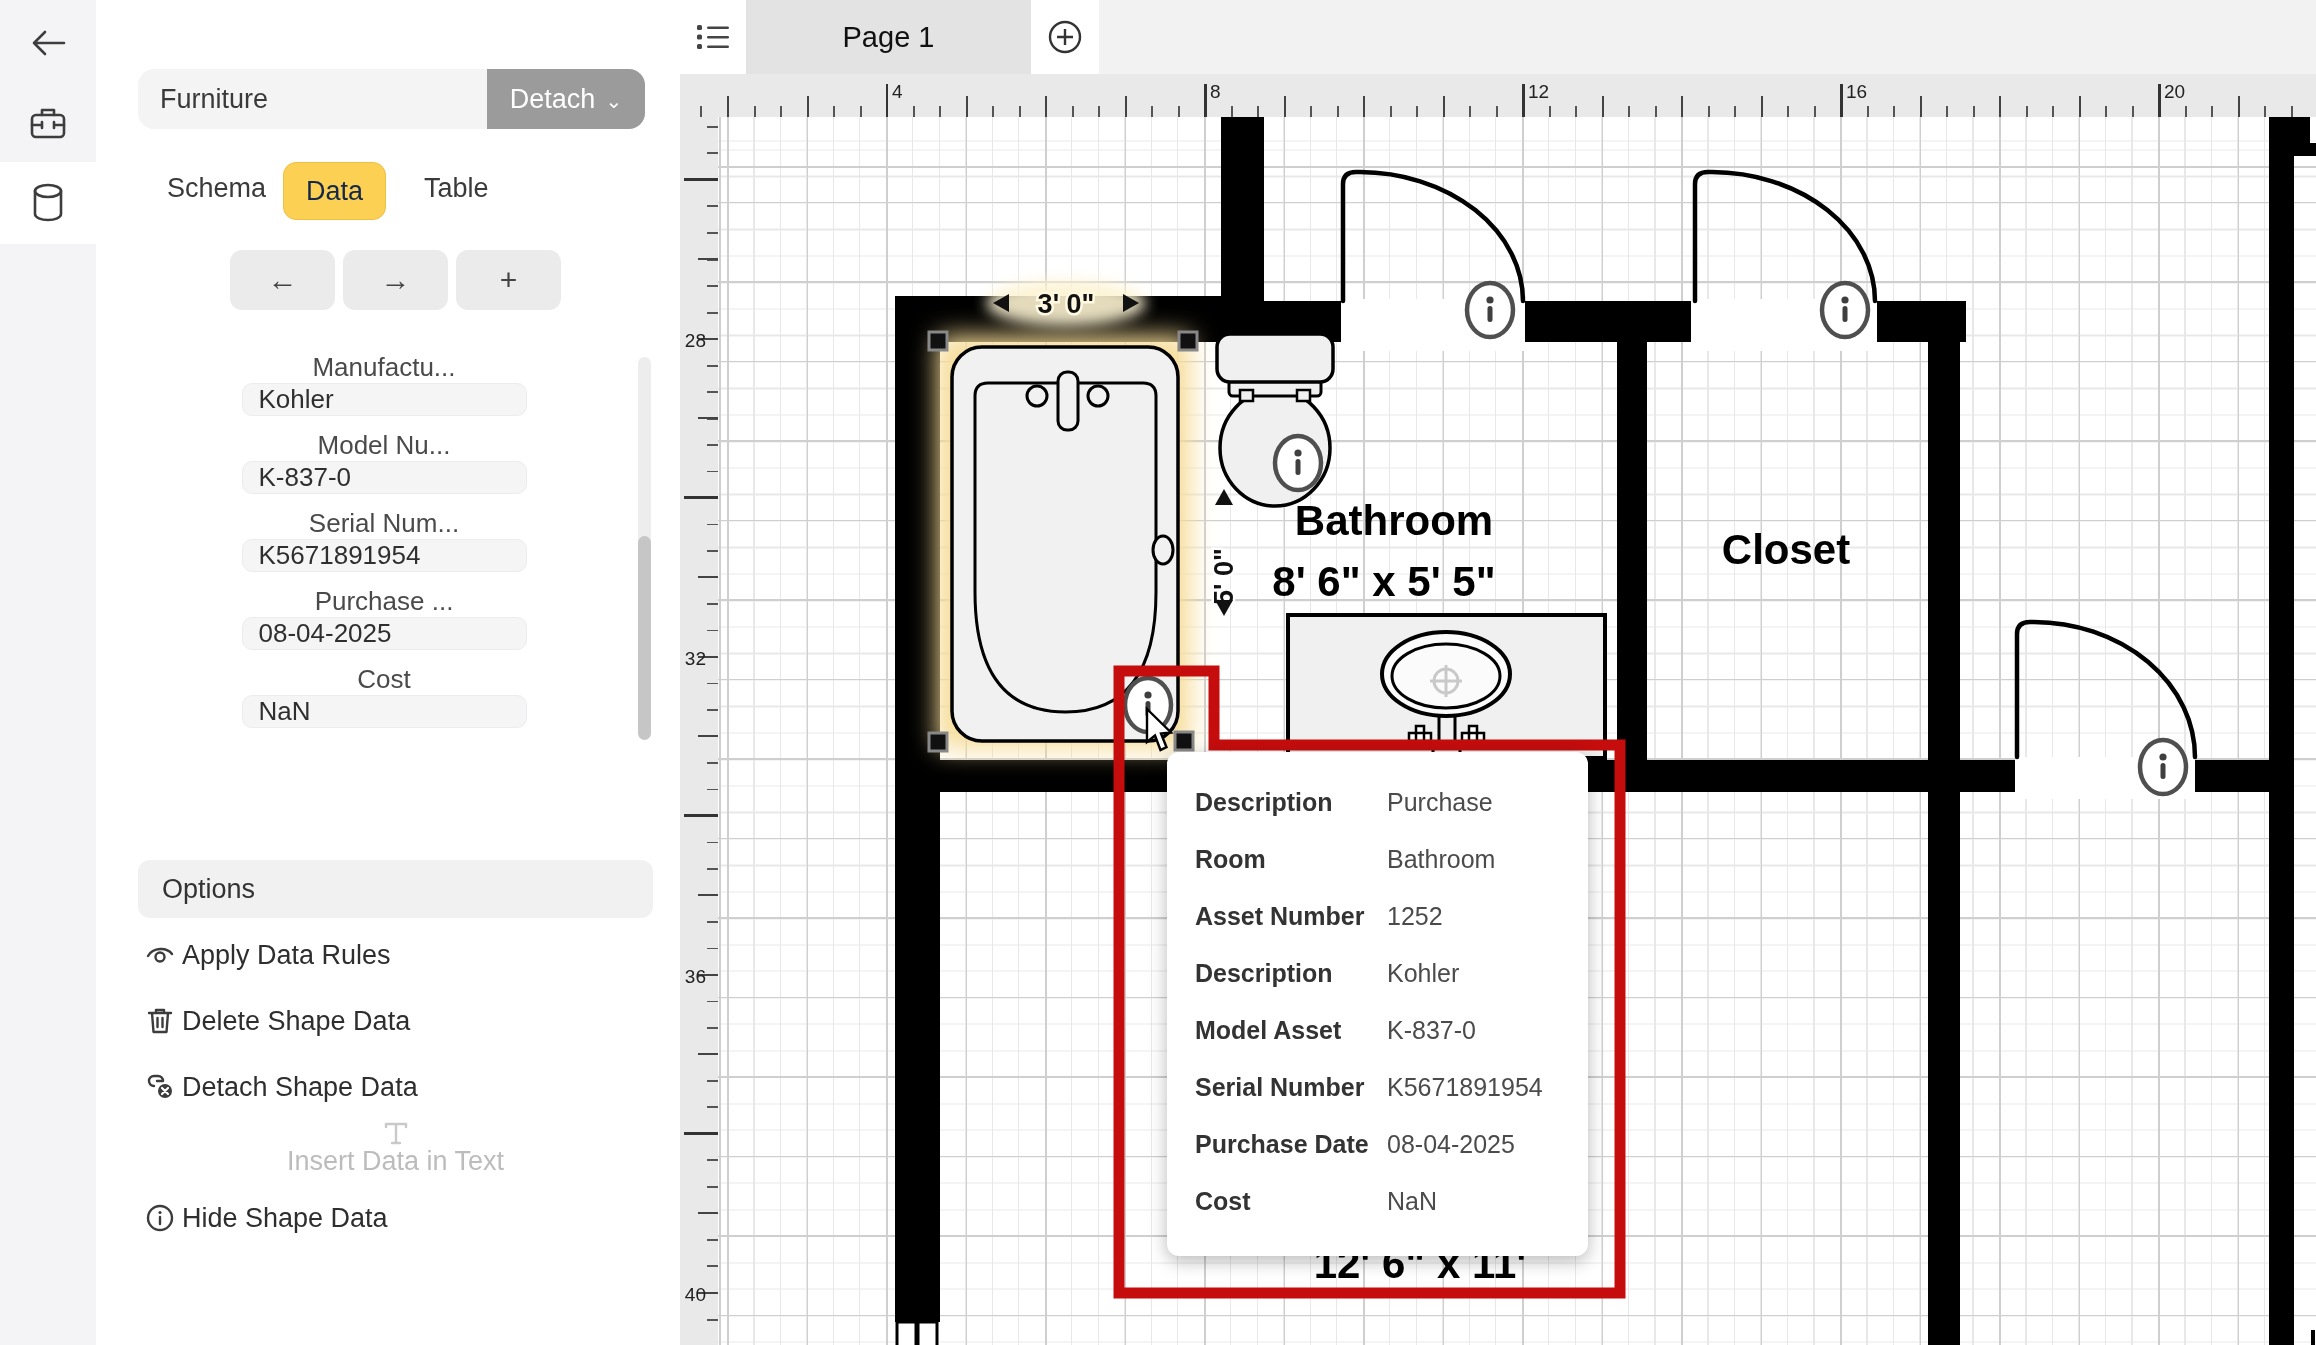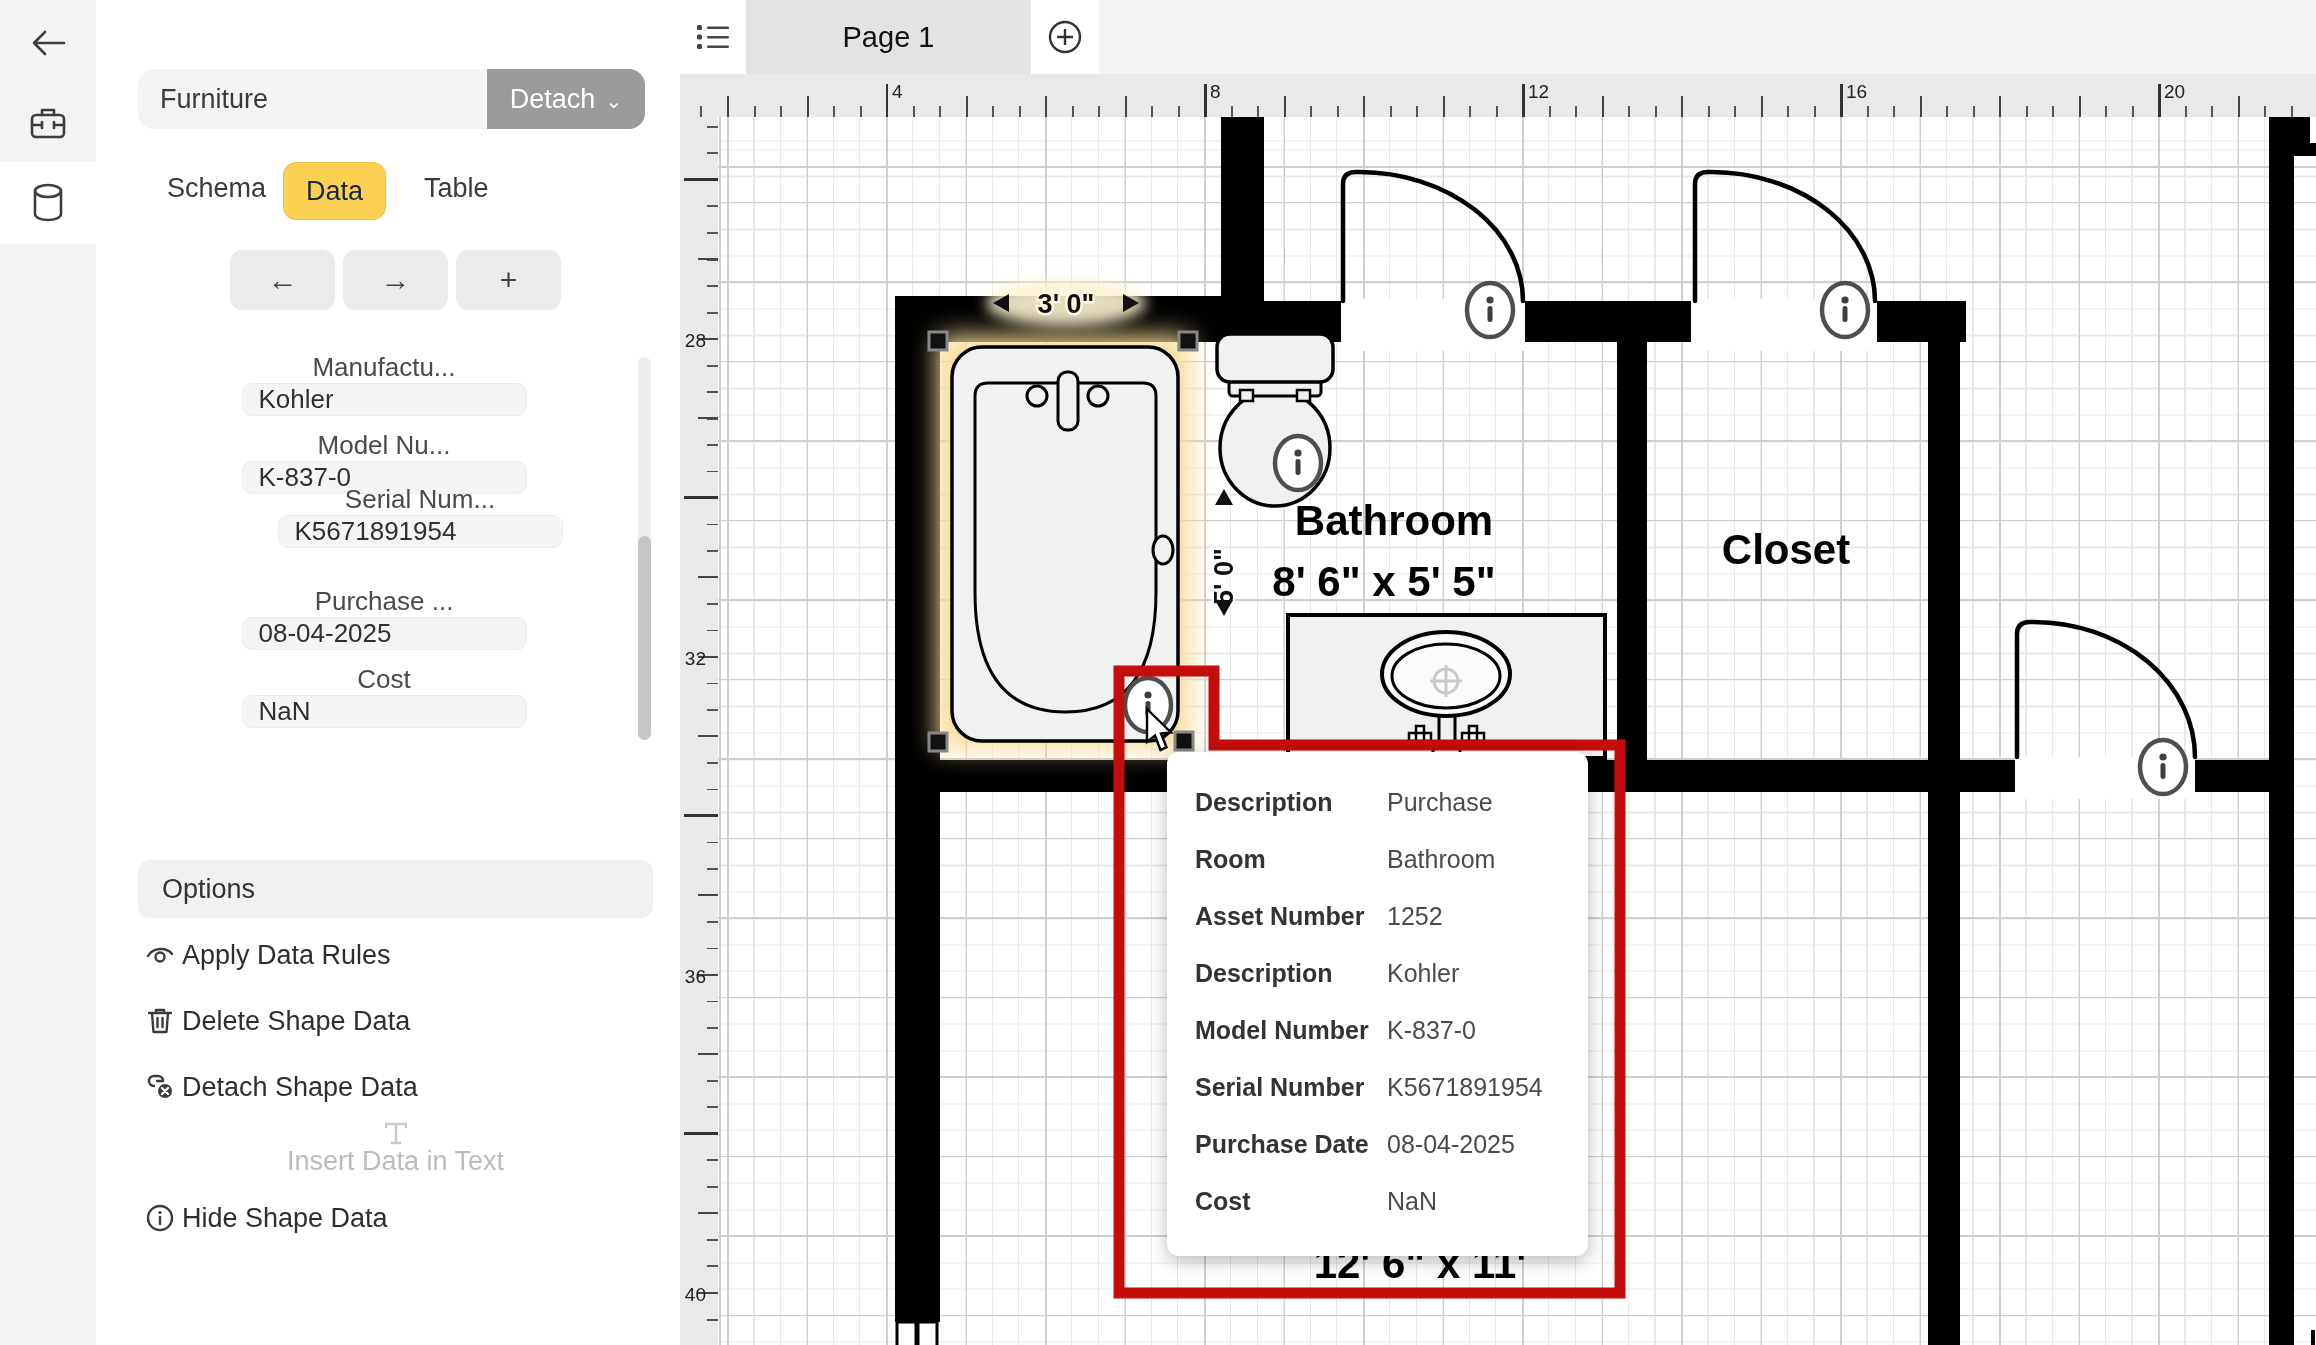--- a/index.html
+++ b/index.html
@@ -128,21 +128,21 @@
     </div>
 
     <div class="abs f-row" style="top:352px;">
       <span class="f-label">Manufactu...</span>
       <input class="f-input" value="Kohler" style="">
     </div>
     <div class="abs f-row" style="top:430px;">
       <span class="f-label">Model Nu...</span>
       <input class="f-input" value="K-837-0" style="">
     </div>
-    <div class="abs f-row" style="top:484px;margin-left:36px;">
+    <div class="abs f-row" style="top:508px;">
       <span class="f-label">Serial Num...</span>
       <input class="f-input" value="K5671891954" style="">
     </div>
     <div class="abs f-row" style="top:586px;">
       <span class="f-label">Purchase ...</span>
       <input class="f-input" value="08-04-2025" style="">
     </div>
     <div class="abs f-row" style="top:664px;">
       <span class="f-label">Cost</span>
       <input class="f-input" value="NaN" style="">
@@ -396,21 +396,21 @@
       </div>
       <div class="tt-row">
         <span class="tt-label">Asset Number</span>
         <span class="tt-value">1252</span>
       </div>
       <div class="tt-row">
         <span class="tt-label">Description</span>
         <span class="tt-value">Kohler</span>
       </div>
       <div class="tt-row">
-        <span class="tt-label">Model Number</span>
+        <span class="tt-label">Model Asset</span>
         <span class="tt-value">K-837-0</span>
       </div>
       <div class="tt-row">
         <span class="tt-label">Serial Number</span>
         <span class="tt-value">K5671891954</span>
       </div>
       <div class="tt-row">
         <span class="tt-label">Purchase Date</span>
         <span class="tt-value">08-04-2025</span>
       </div>

